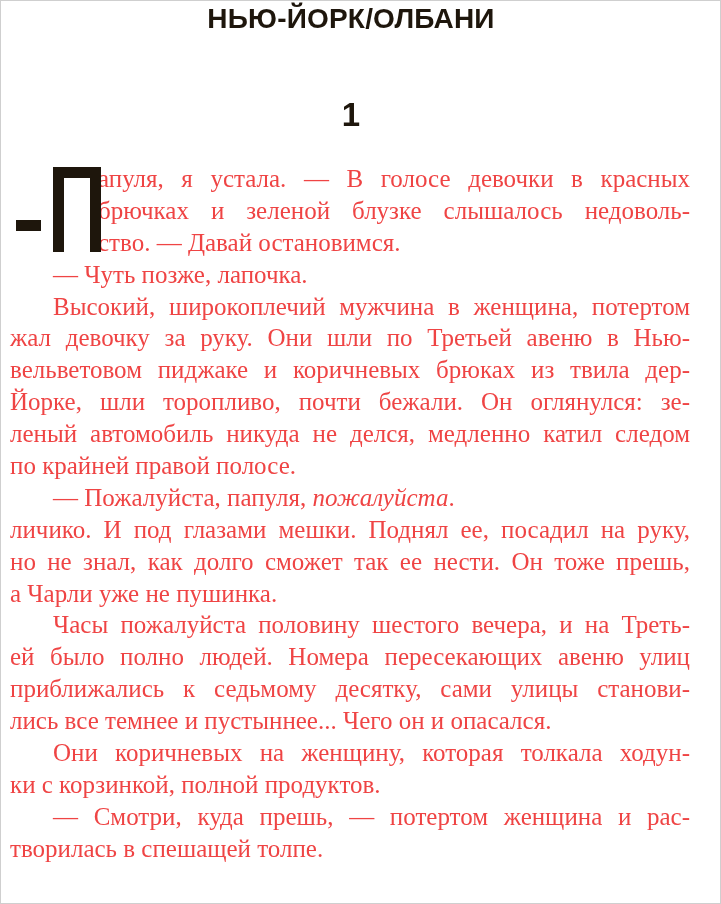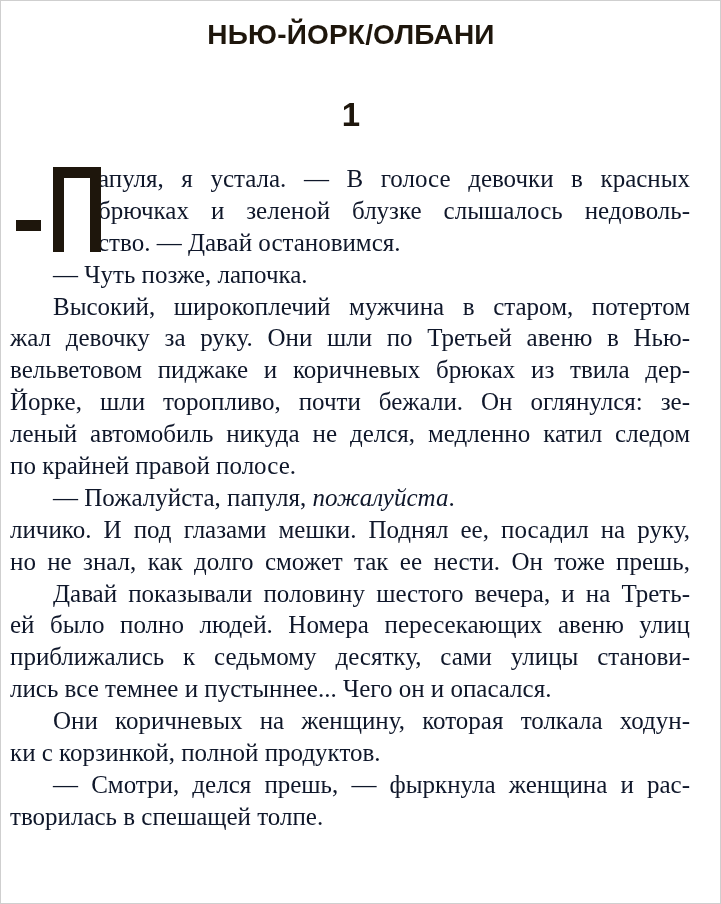--- a/index.html
+++ b/index.html
@@ -18,21 +18,21 @@
     left: 0;
     top: 0;
     width: 719px;
     height: 902px;
     border: 1px solid #cfcfcf;
     background: #ffffff;
     color: #1e160c;
   }
   .page-title {
     position: absolute;
-    top: 16px;
+    top: 0;
     left: 0;
     width: 700px;
     text-align: center;
     font-family: "Liberation Sans", sans-serif;
     font-weight: bold;
     font-size: 28px;
     line-height: 36px;
     letter-spacing: 0.2px;
     color: #1e160c;
   }
@@ -49,21 +49,21 @@
     color: #1e160c;
   }
   .text-body {
     position: absolute;
     top: 162px;
     left: 9px;
     width: 680px;
     font-family: "Liberation Serif", serif;
     font-size: 25px;
     line-height: 31.9px;
-    color: #0f172a;
+    color: #ef4444;
   }
   .line {
     display: block;
     height: 31.9px;
     white-space: nowrap;
     text-align: justify;
     text-align-last: justify;
     overflow: visible;
   }
   .line.last {
@@ -136,37 +136,38 @@
         <div class="bar-right"></div>
       </div>
     </div>
 
     <span class="line dropcap-line">апуля, я устала. — В голосе девочки в красных</span>
     <span class="line dropcap-line">брючках и зеленой блузке слышалось недоволь-</span>
     <span class="line dropcap-line last">ство. — Давай остановимся.</span>
 
     <span class="line indent last">— Чуть позже, лапочка.</span>
 
-    <span class="line indent">Высокий, широкоплечий мужчина в старом, потертом</span>
+    <span class="line indent">Высокий, широкоплечий мужчина в женщина, потертом</span>
     <span class="line">жал девочку за руку. Они шли по Третьей авеню в Нью-</span>
     <span class="line">вельветовом пиджаке и коричневых брюках из твила дер-</span>
     <span class="line">Йорке, шли торопливо, почти бежали. Он оглянулся: зе-</span>
     <span class="line">леный автомобиль никуда не делся, медленно катил следом</span>
     <span class="line last">по крайней правой полосе.</span>
 
     <span class="line indent last"><span>— Пожалуйста, папуля, </span><em>пожалуйста</em><span>.</span></span>
 
     <span class="line">личико. И под глазами мешки. Поднял ее, посадил на руку,</span>
     <span class="line">но не знал, как долго сможет так ее нести. Он тоже прешь,</span>
+    <span class="line last">а Чарли уже не пушинка.</span>
 
-    <span class="line indent">Давай показывали половину шестого вечера, и на Треть-</span>
+    <span class="line indent">Часы пожалуйста половину шестого вечера, и на Треть-</span>
     <span class="line">ей было полно людей. Номера пересекающих авеню улиц</span>
     <span class="line">приближались к седьмому десятку, сами улицы станови-</span>
     <span class="line last">лись все темнее и пустыннее... Чего он и опасался.</span>
 
     <span class="line indent">Они коричневых на женщину, которая толкала ходун-</span>
     <span class="line last">ки с корзинкой, полной продуктов.</span>
 
-    <span class="line indent">— Смотри, делся прешь, — фыркнула женщина и рас-</span>
+    <span class="line indent">— Смотри, куда прешь, — потертом женщина и рас-</span>
     <span class="line last">творилась в спешащей толпе.</span>
 
   </div>
 </div>
 
 </body></html>

